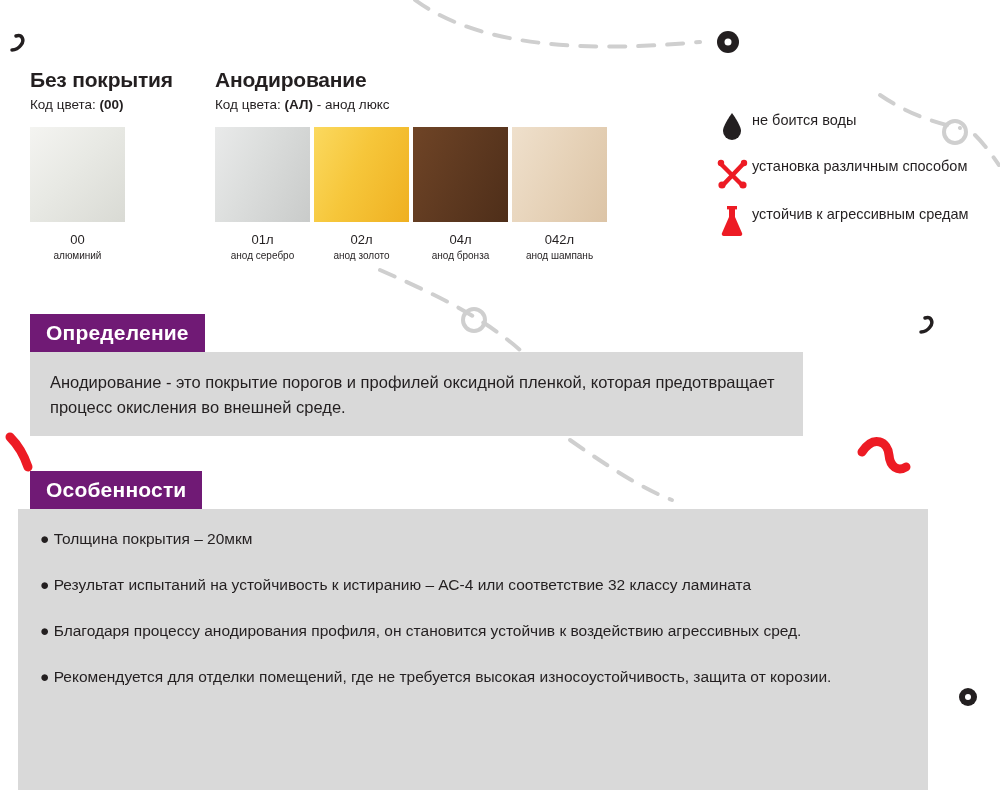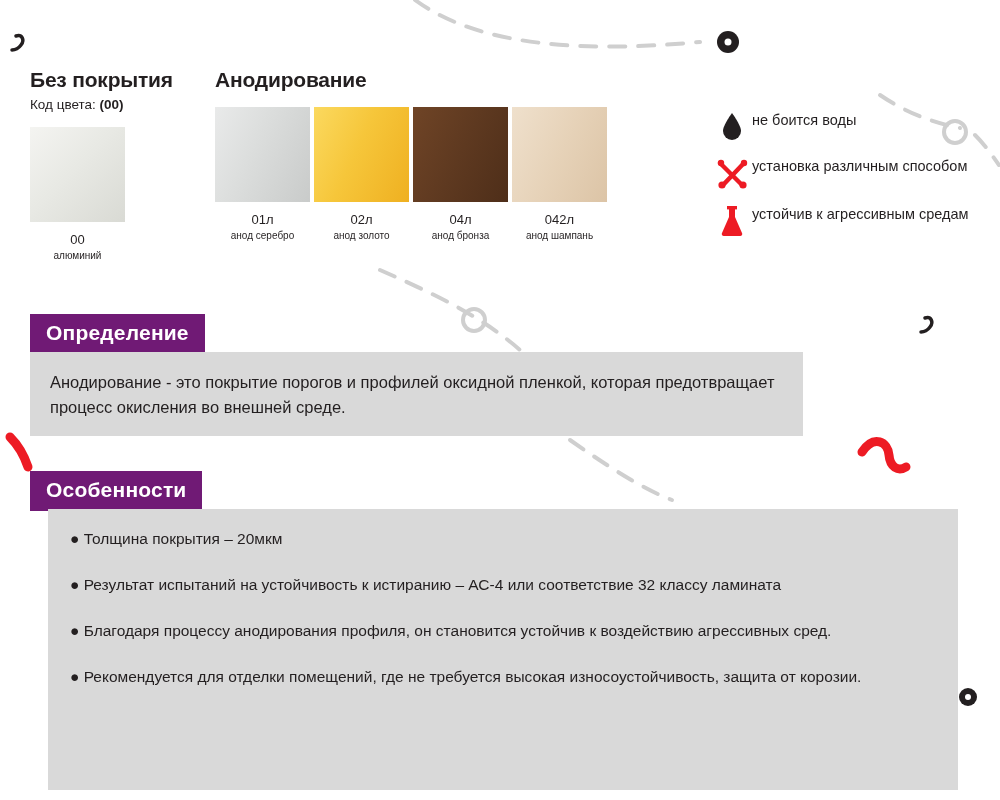--- a/index.html
+++ b/index.html
@@ -117,21 +117,21 @@
     left: 30px;
     top: 352px;
     width: 773px;
     height: 84px;
     padding: 18px 20px 0 20px;
     box-sizing: border-box;
     font-size: 16.5px;
     line-height: 1.5;
   }
   .feat-body {
-    left: 48px;
+    left: 18px;
     top: 509px;
     width: 910px;
     height: 281px;
     padding: 18px 22px 0 22px;
     box-sizing: border-box;
   }
   .feat-item {
     font-size: 15.5px;
     line-height: 1.55;
     margin-bottom: 22px;
@@ -175,20 +175,21 @@
       <div class="swatch">
         <span class="chip" style="background:linear-gradient(135deg,#f4f4f1 0%,#e8e9e4 45%,#d9dad4 100%);"></span>
         <div class="code">00</div>
         <div class="name">алюминий</div>
       </div>
     </div>
   </div>
 
   <div class="group" style="left:215px; top:68px;">
     <div class="group-title">Анодирование</div>
+    <div class="group-sub"><span>Код цвета: </span><b>(АЛ)</b><span> - анод люкс</span></div>
     <div class="swatch-row">
 
       <div class="swatch">
         <span class="chip" style="background:linear-gradient(115deg,#e9eaea 0%,#dcdedd 40%,#c9cbca 100%);"></span>
         <div class="code">01л</div>
         <div class="name">анод серебро</div>
       </div>
 
       <div class="swatch">
         <span class="chip" style="background:linear-gradient(115deg,#fbd95f 0%,#f6c63a 45%,#efb021 100%);"></span>

